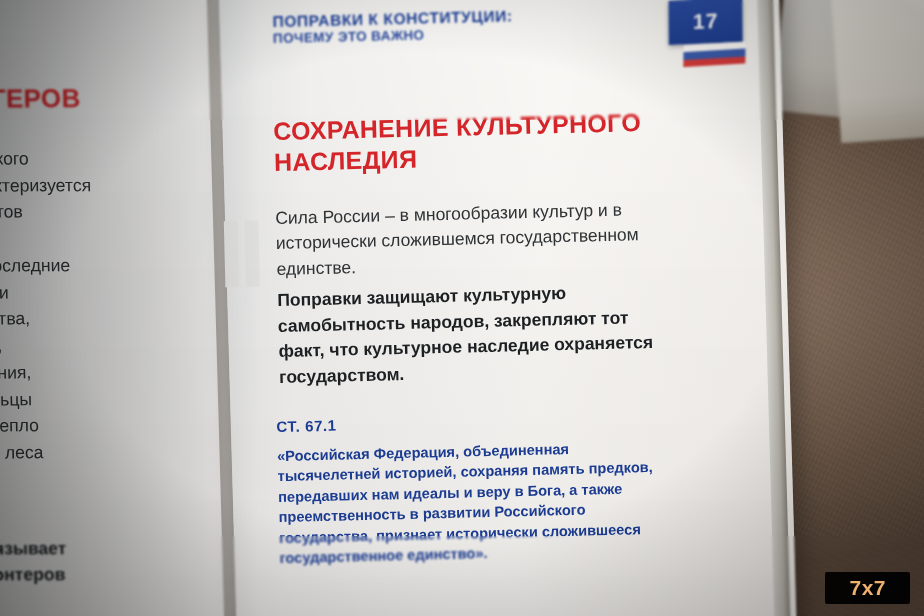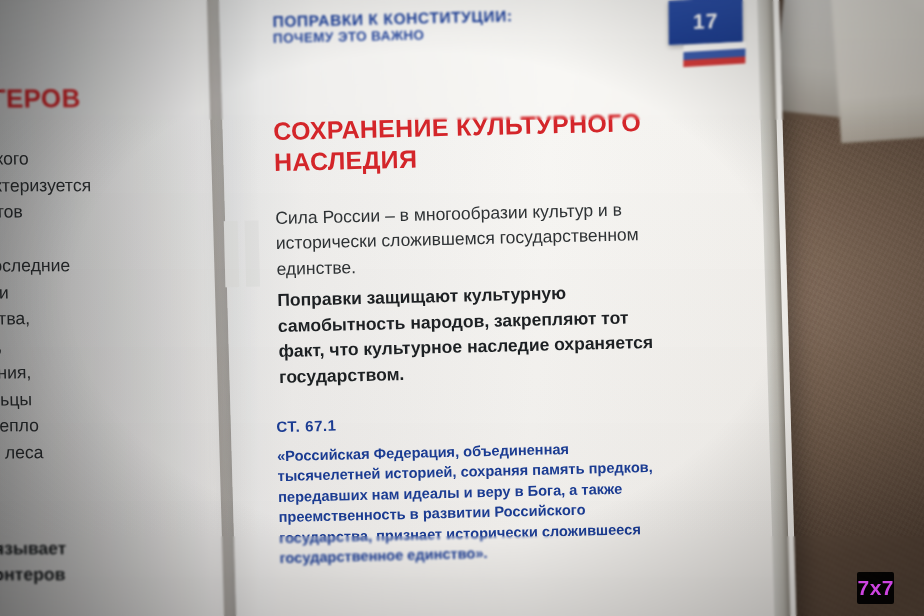--- a/index.html
+++ b/index.html
@@ -268,24 +268,24 @@
     color: #1d2124;
     font-size: 17.6px;
     font-weight: 700;
     line-height: 1.5;
     white-space: pre-line;
   }
 
   
   .logo-badge {
     position: absolute;
-    right: 30px; bottom: 12px;
-    padding: 5px 0 6px;
+    right: 14px; bottom: 12px;
+    padding: 5px 24px 6px;
     background: #000000;
-    color: #d946ef;
+    color: #fdba74;
     font-weight: 700;
     font-size: 21px;
     letter-spacing: .5px;
     line-height: 1;
     border-radius: 2px;
     opacity: .93;
   }
 
   
   .vignette {

